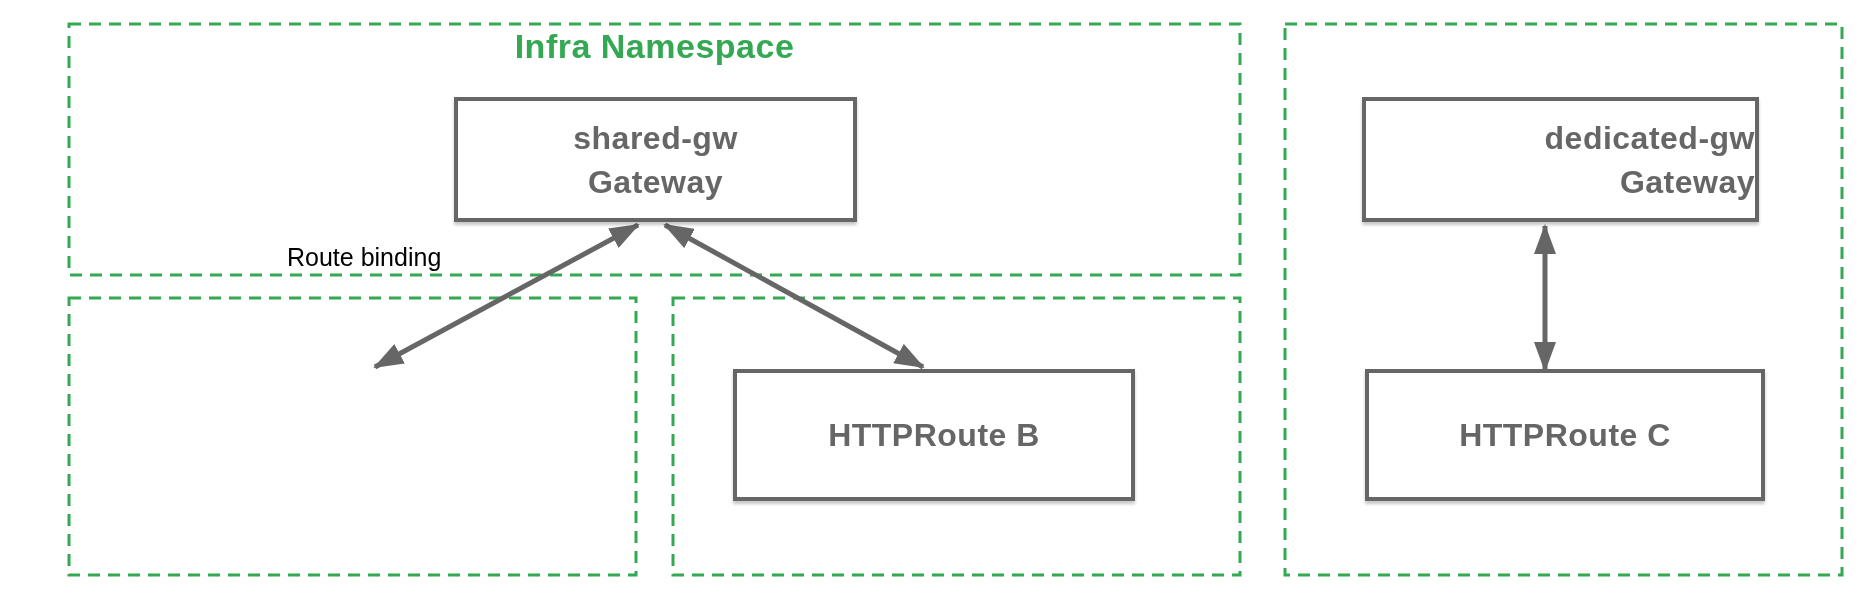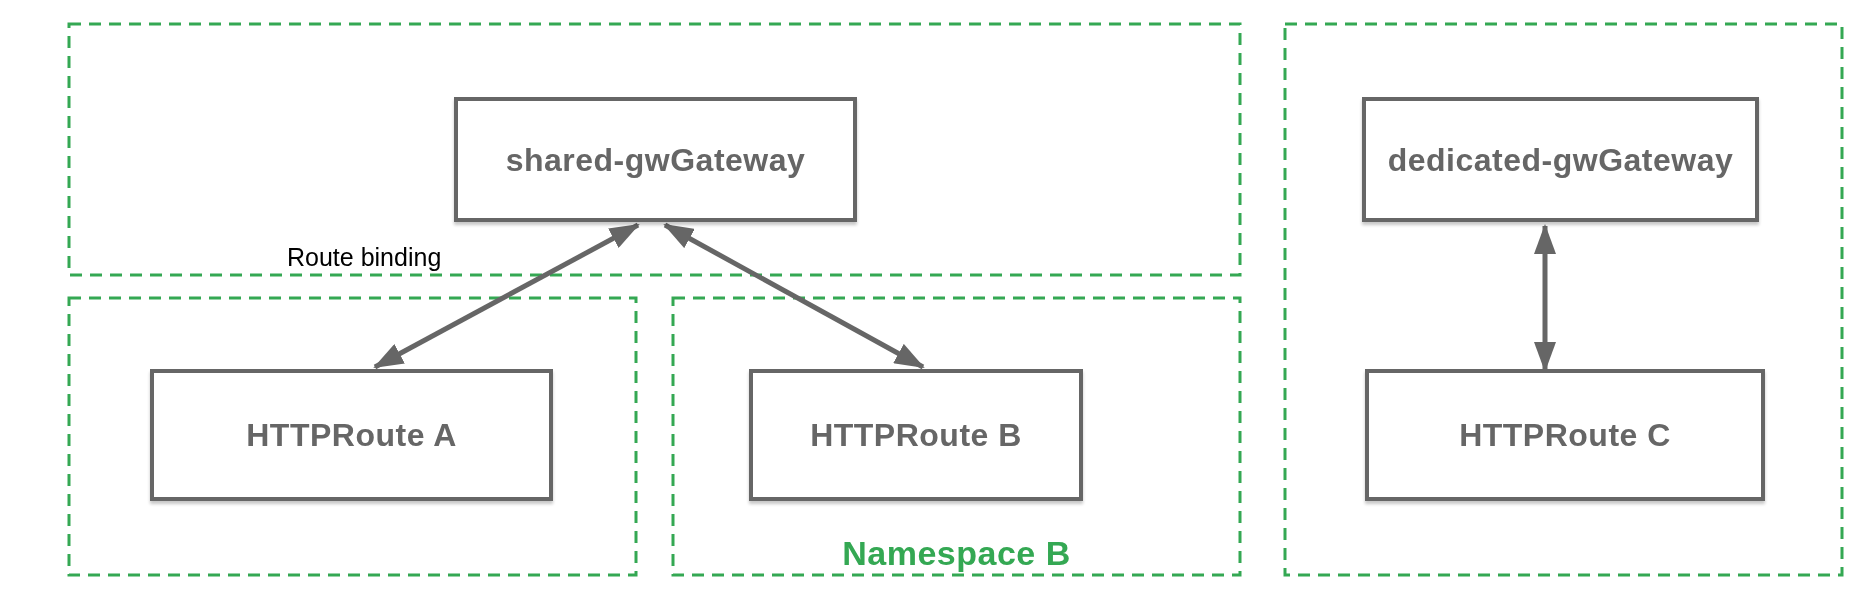--- a/index.html
+++ b/index.html
@@ -42,21 +42,21 @@
 
   .node {
     position: absolute;
     border: 4px solid var(--gray);
     background: var(--bg);
     color: var(--gray);
     font-weight: bold;
     font-size: 32px;
     line-height: 44px;
     display: flex;
-    flex-direction: row;
+    flex-direction: column;
     align-items: center;
     justify-content: center;
     text-align: center;
     letter-spacing: 0.5px;
     box-shadow: 0 3px 3px rgba(0,0,0,0.22);
   }
 
   .ns-label {
     position: absolute;
     color: var(--green);
@@ -91,37 +91,34 @@
     <rect class="ns-rect" x="69" y="24" width="1171" height="251"></rect>
     <rect class="ns-rect" x="69" y="298" width="567" height="277"></rect>
     <rect class="ns-rect" x="673" y="298" width="567" height="277"></rect>
     <rect class="ns-rect" x="1285" y="24" width="557" height="551"></rect>
 
     <line class="arrow-line" x1="638" y1="225" x2="375" y2="367" marker-start="url(#ah)" marker-end="url(#ah)"></line>
     <line class="arrow-line" x1="665" y1="225" x2="923" y2="367" marker-start="url(#ah)" marker-end="url(#ah)"></line>
     <line class="arrow-line" x1="1545" y1="226" x2="1545" y2="370" marker-start="url(#ah)" marker-end="url(#ah)"></line>
   </svg>
 
-  <div class="ns-label" style="left:673px;  top:533px; width:567px;">Namespace B</div>
+  <div class="ns-label" style="left:69px;   top:26px;  width:1171px;">Infra Namespace</div>
 
   <div class="node" style="left:454px; top:97px; width:403px; height:125px;">
     <div>shared-gw</div>
     <div>Gateway</div>
   </div>
 
-  <div class="node" style="left:1362px; top:97px; width:397px; height:125px;">
+  <div class="node" style="left:1362px; top:97px; width:397px; height:125px;align-items:flex-end;">
     <div>dedicated-gw</div>
     <div>Gateway</div>
   </div>
 
-  <div class="node" style="left:150px; top:369px; width:403px; height:132px;">
-    <div>HTTPRoute A</div>
-  </div>
 
-  <div class="node" style="left:749px; top:369px; width:334px; height:132px;">
+  <div class="node" style="left:733px; top:369px; width:402px; height:132px;">
     <div>HTTPRoute B</div>
   </div>
 
   <div class="node" style="left:1365px; top:369px; width:400px; height:132px;">
     <div>HTTPRoute C</div>
   </div>
 
   <div class="annotation" style="left:287px; top:240px;">Route binding</div>
 
 </div>

